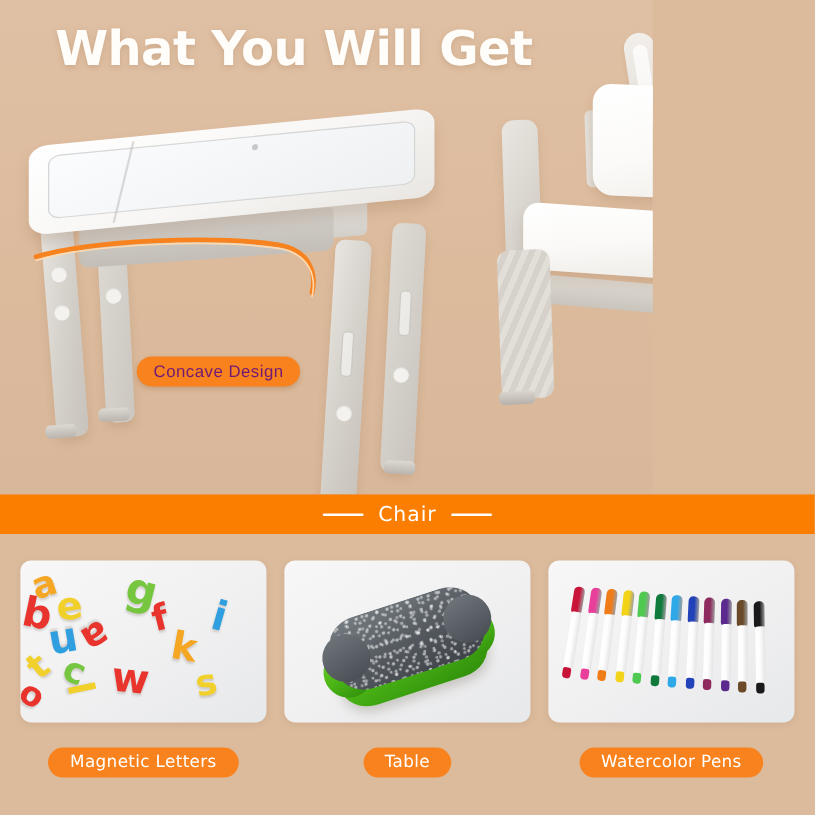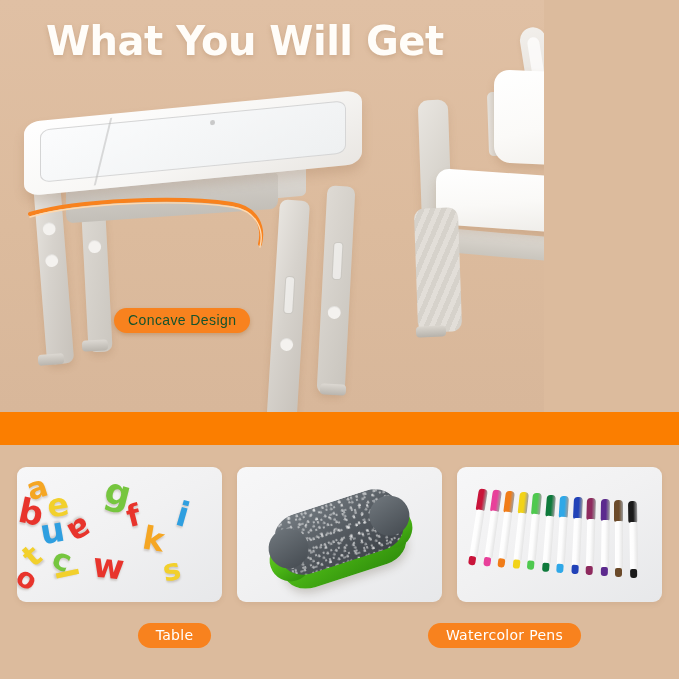--- a/index.html
+++ b/index.html
@@ -123,25 +123,25 @@
     position: absolute;
     width: 26px; height: 11px;
     border-radius: 4px;
     background: linear-gradient(180deg,#dcd8d2,#b9b5ae);
   }
 
   
   #concave-line { position: absolute; left: 0; top: 0; width: 360px; height: 300px; }
   #concave-pill {
     position: absolute;
-    left: 96px; top: 226px;
+    left: 96px; top: 215px;
     padding: 4px 14px 5px;
     background: #f8821e;
     border-radius: 13px;
-    color: #14532d;
+    color: #701a75;
     font-size: 14px;
     letter-spacing: 0.4px;
     white-space: nowrap;
     box-shadow: 0 2px 4px rgba(150,90,30,0.30);
   }
 
   
   #chair-illu {
     position: absolute;
     left: 396px; top: 22px;
@@ -478,20 +478,25 @@
         <div class="chair-dot" style="left:34px; top:60px;"></div>
         <div class="chair-slot" style="left:38px; top:20px; width:14px; height:24px;"></div>
       </div>
 
       <div class="chair-foot" style="left:20px;  top:304px; transform:rotate(-3deg);"></div>
       <div class="chair-foot" style="left:196px; top:312px; transform:rotate(2deg);"></div>
     </div>
   </div>
 
   <div id="divider">
+    <div class="div-half">
+      <span class="div-dash"></span>
+      <span class="div-label">Chair</span>
+      <span class="div-dash"></span>
+    </div>
   </div>
 
   <div id="cards">
 
     <div class="card" id="card-letters">
         <span class="ltr" style="left: 10px; top: 6px; font-size: 30px; color: rgb(245, 166, 35); transform: rotate(-18deg);">a</span>
         <span class="ltr" style="left: 2px; top: 28px; font-size: 34px; color: rgb(232, 52, 44); transform: rotate(12deg);">b</span>
         <span class="ltr" style="left: 30px; top: 22px; font-size: 32px; color: rgb(242, 208, 44); transform: rotate(-8deg);">e</span>
         <span class="ltr" style="left: 88px; top: 8px; font-size: 36px; color: rgb(118, 198, 63); transform: rotate(14deg);">g</span>
         <span class="ltr" style="left: 110px; top: 34px; font-size: 30px; color: rgb(232, 52, 44); transform: rotate(-14deg);">f</span>
@@ -573,20 +578,23 @@
         <div class="pen" style="left: 170.5px; top: 34.1px; transform: rotate(-0.9deg);">
           <div class="pen-cap" style="background: linear-gradient(90deg, rgb(26, 26, 26) 0%, rgb(26, 26, 26) 55%, rgba(0, 0, 0, 0.35) 100%);"></div>
           <div class="pen-body"></div>
           <div class="pen-tip" style="background: rgb(26, 26, 26);"></div>
         </div>
       </div>
   </div>
 
   <div id="bottom-labels">
     <div class="lbl-cell">
+      <span class="pill">Magnetic Letters</span>
+    </div>
+    <div class="lbl-cell">
       <span class="pill">Table</span>
     </div>
     <div class="lbl-cell">
       <span class="pill">Watercolor Pens</span>
     </div>
   </div>
 
 </div>
 
 </body></html>

